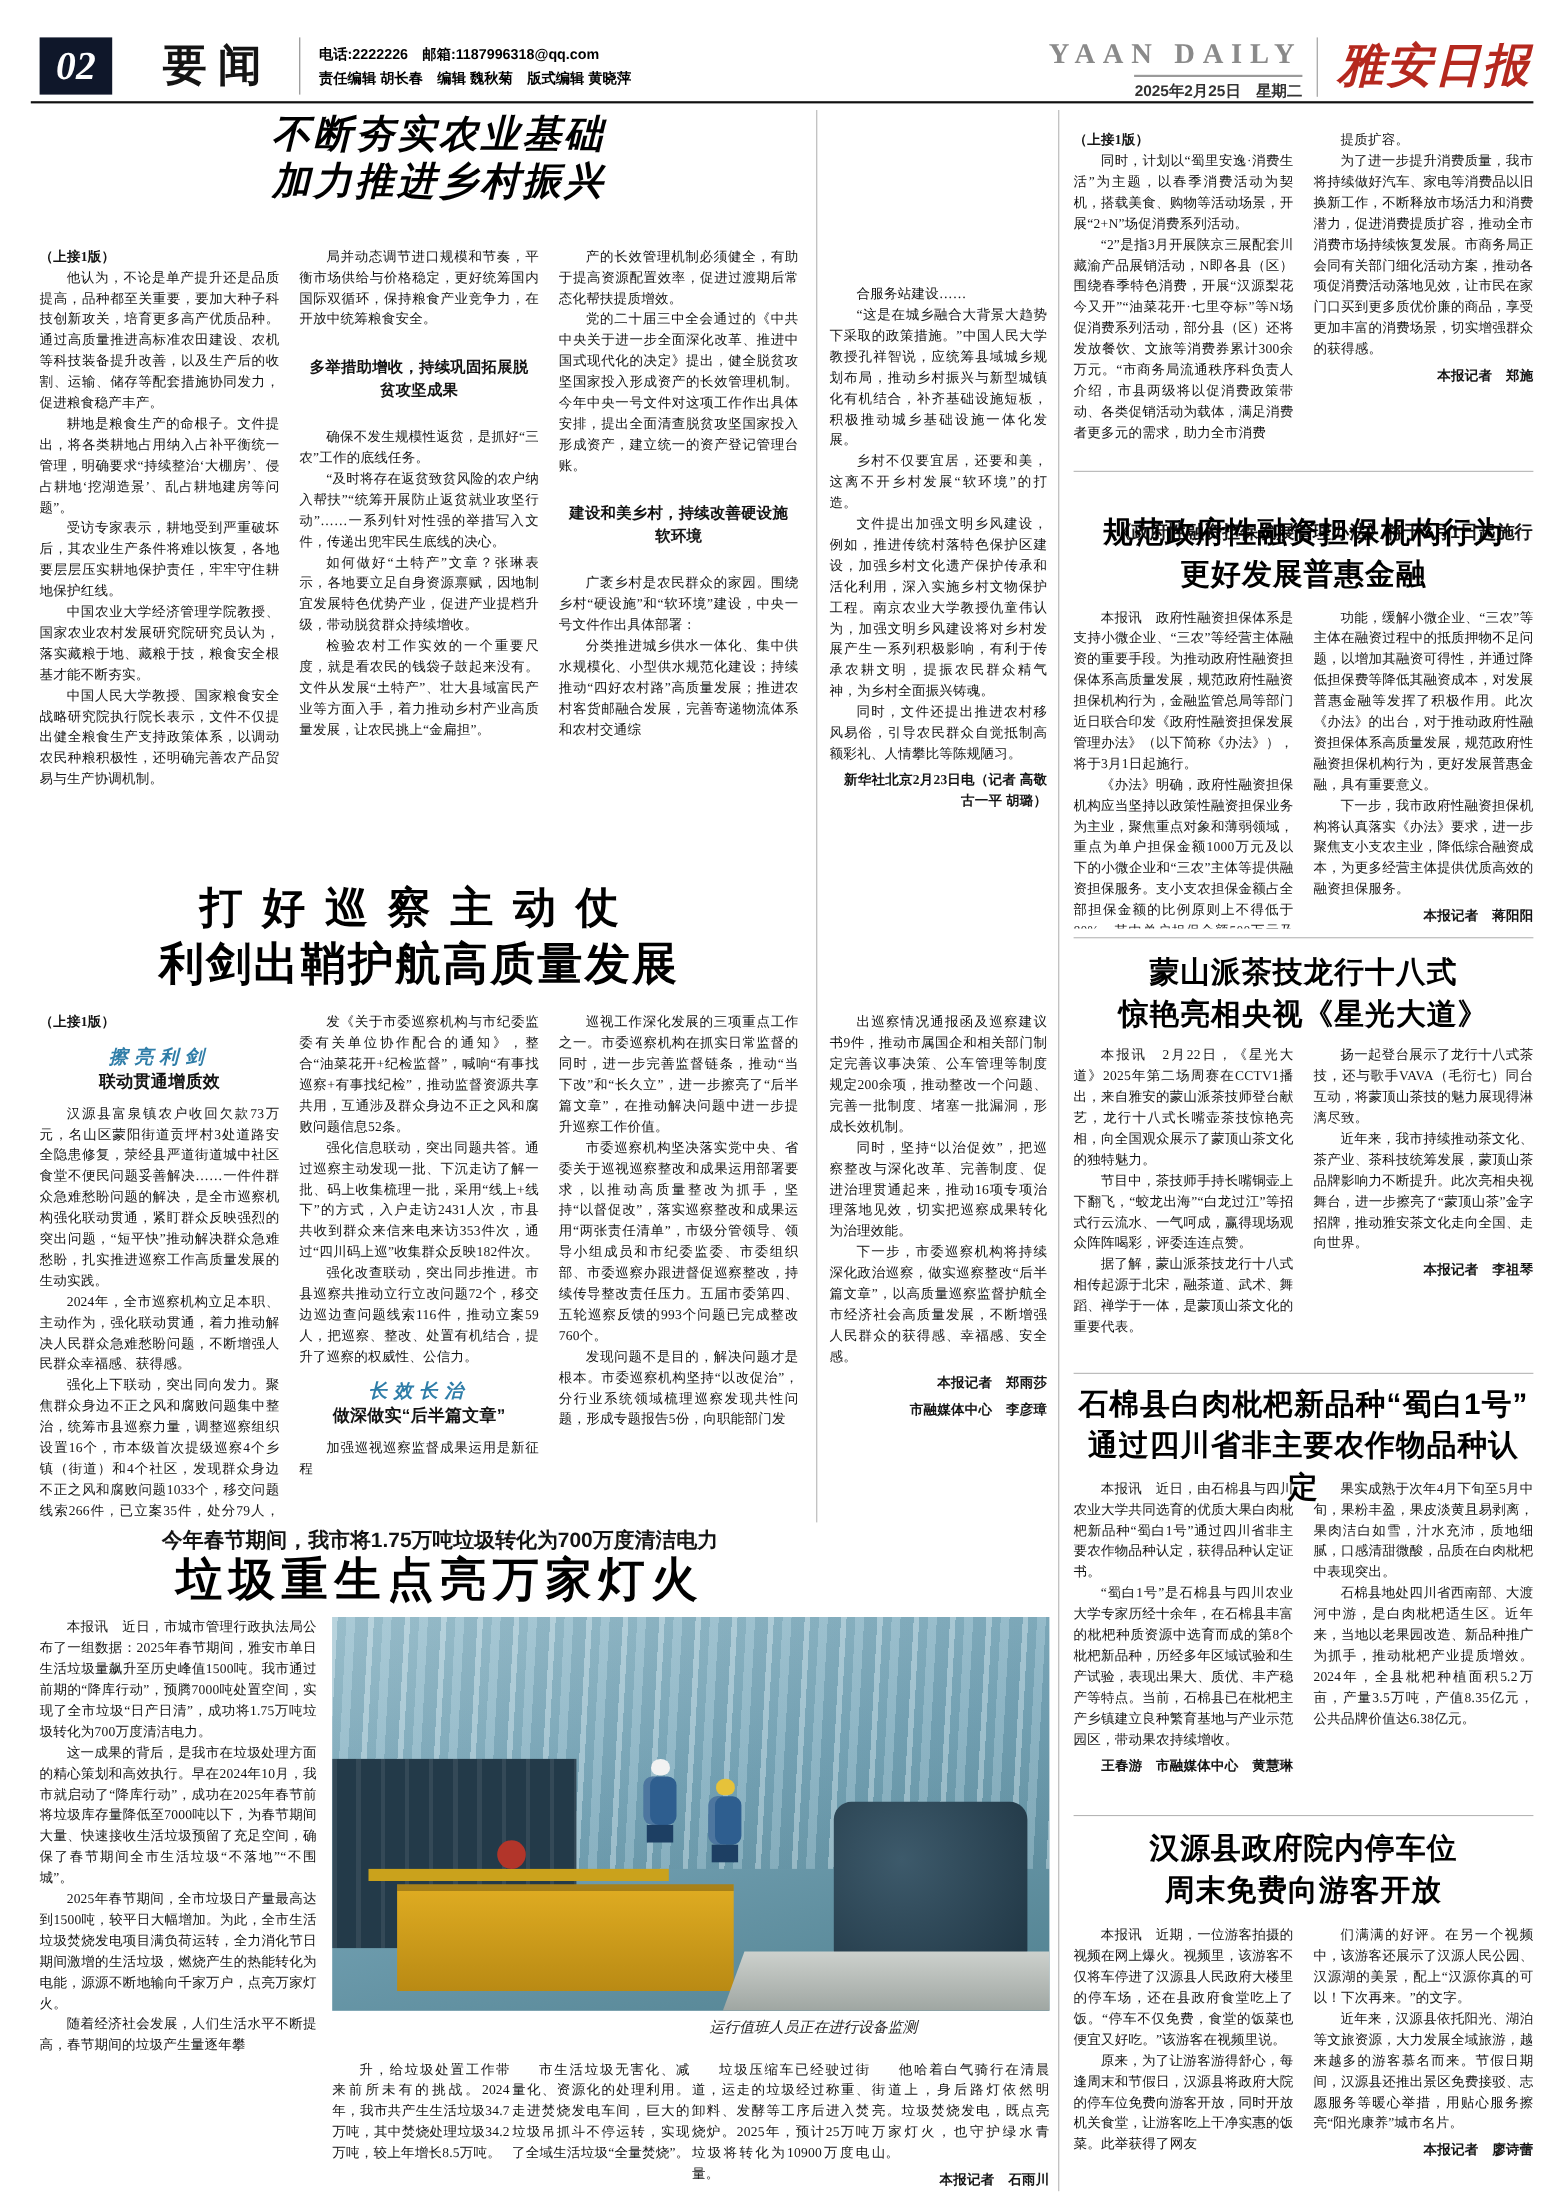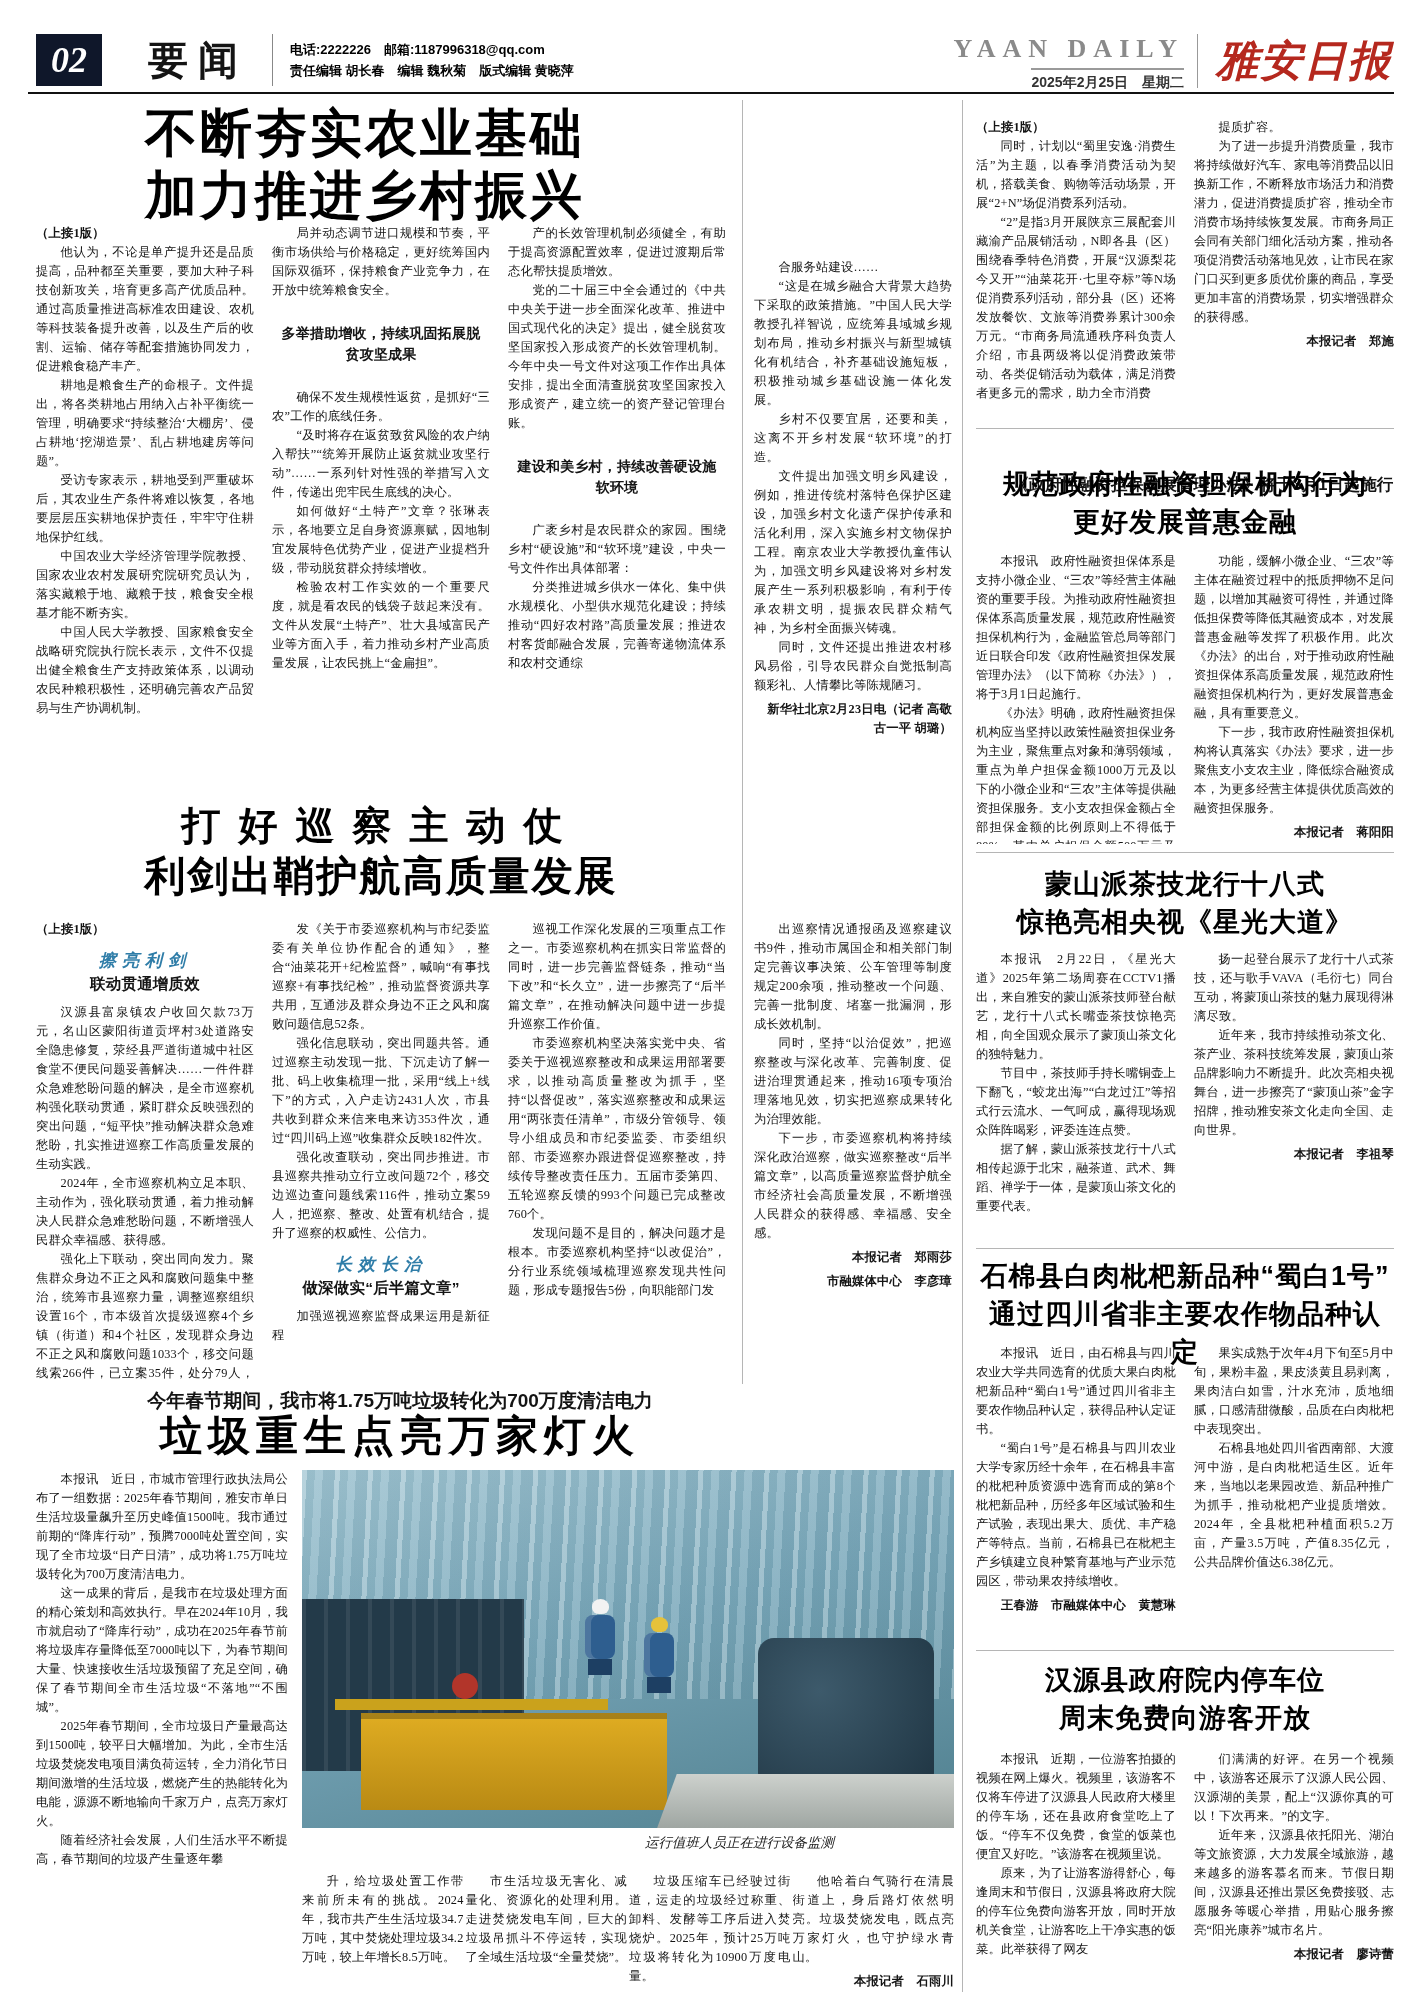--- a/index.html
+++ b/index.html
@@ -16,21 +16,21 @@
   .mast-date{position:absolute;right:210px;top:38px;font:700 14px/20px "Liberation Sans",sans-serif;color:#333;
              border-top:2px solid #9a9a9a;padding-top:2px;}
   .hvline2{position:absolute;right:196px;top:4px;height:54px;width:1px;background:#999;}
   .logo{position:absolute;right:2px;top:2px;font:italic 900 42px/58px "Liberation Serif",serif;color:#b5281e;letter-spacing:2px;}
   
   .vrule{position:absolute;width:1px;background:#b5b5b5;}
   .hrule{position:absolute;height:1px;background:#b5b5b5;}
   
   .hl{position:absolute;text-align:center;font-family:"Liberation Sans",sans-serif;font-weight:900;color:#000;}
   .hl .l{display:block;}
-  .h-farm{left:20px;top:102px;width:690px;font-size:52px;line-height:1.2;letter-spacing:3px;}
+  .h-farm{left:54px;top:102px;width:690px;font-size:35px;line-height:1.2;letter-spacing:3px;font-style:italic;}
   .h-inspect{left:36px;top:802px;width:690px;}
   .h-inspect .l1{font-size:39px;line-height:1.25;letter-spacing:18px;}
   .h-inspect .l2{font-size:41px;line-height:1.25;letter-spacing:2px;}
   .kick-garb{position:absolute;left:80px;top:1390px;width:640px;text-align:center;
              font:700 19px/22px "Liberation Sans",sans-serif;}
   .h-garb{left:60px;top:1412px;width:680px;font-size:42px;line-height:1.15;letter-spacing:6px;}
   .rkick{position:absolute;left:1012px;width:418px;text-align:left;font:700 16.5px/20px "Liberation Sans",sans-serif;margin-top:34px;}
   .rhl{left:976px;width:418px;font-size:27px;line-height:1.4;letter-spacing:1px;}
   
   .cols{position:absolute;display:flex;gap:18px;overflow:hidden;

